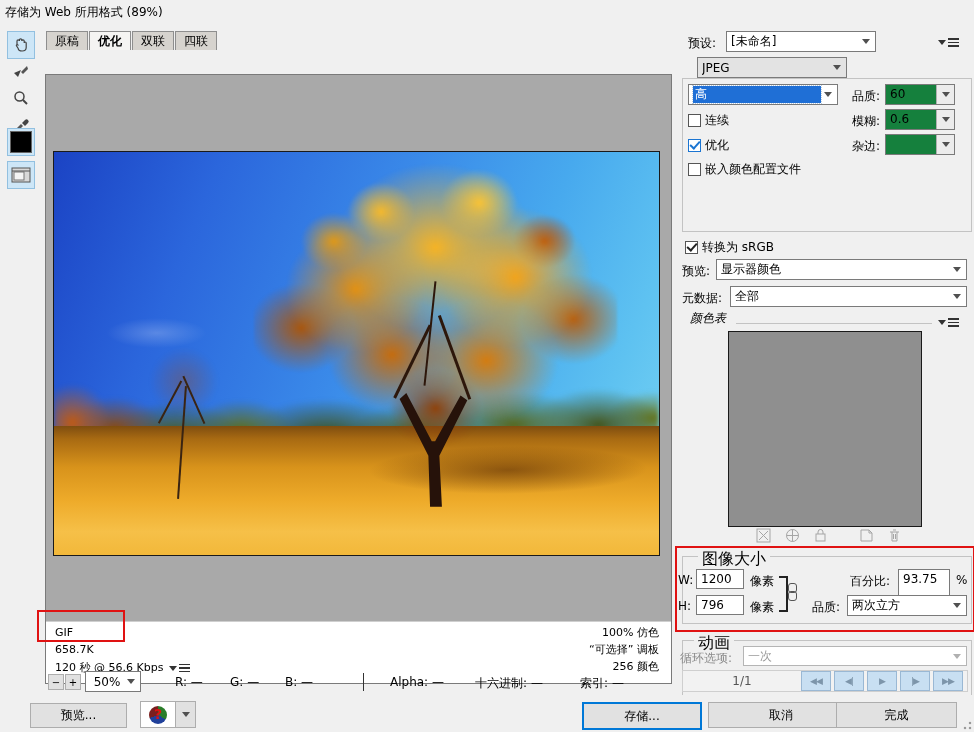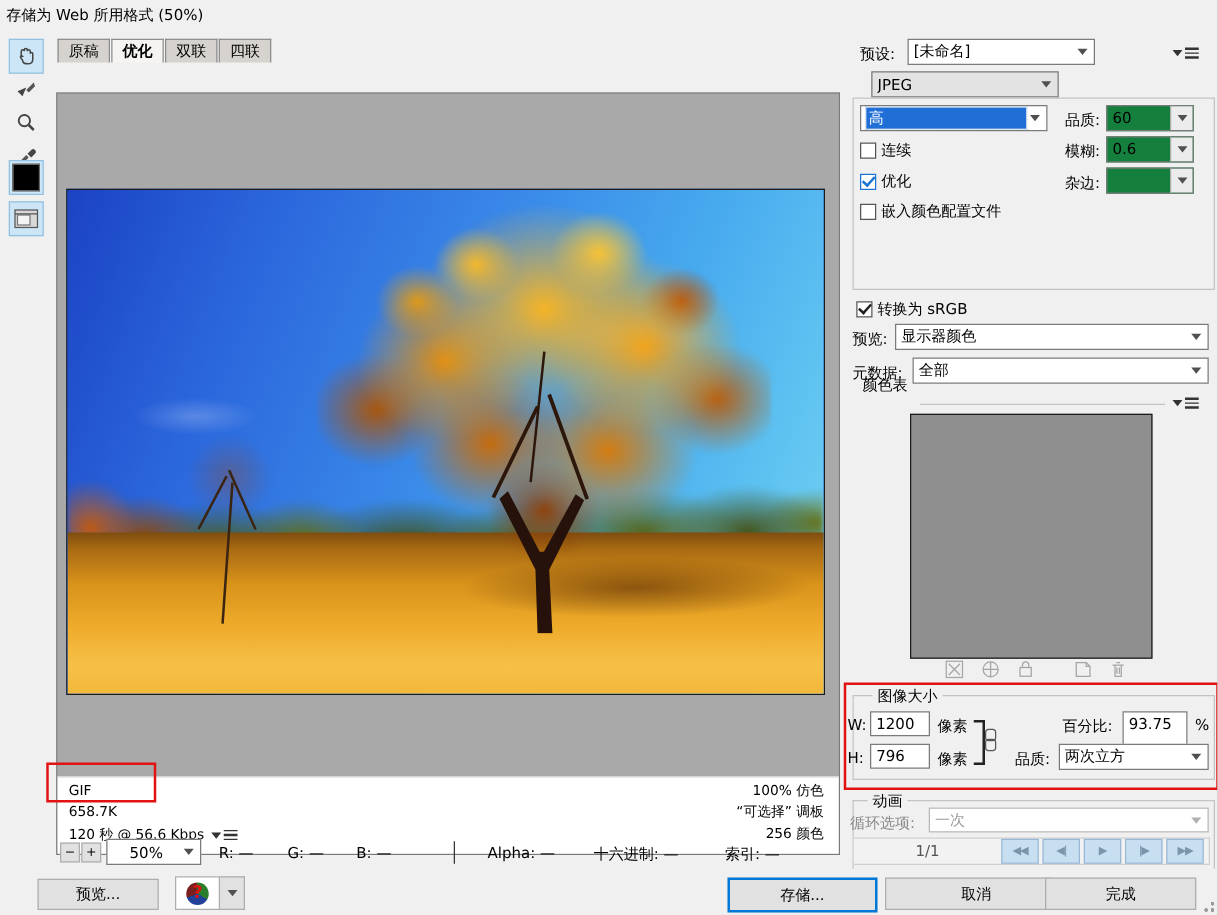--- a/index.html
+++ b/index.html
@@ -24,21 +24,21 @@
   .combo.dis{color:#9a9a9a;border-color:#b5b5b5;}
   .spin{background:#15803d;border:1px solid #7a7a7a;display:flex;box-sizing:border-box;}
   .spin .val{flex:1;padding:2px 0 0 4px;font-size:12px;}
   .spin .btn{width:17px;background:#ececec;border-left:1px solid #b0b0b0;display:flex;align-items:center;justify-content:center;}
   .tinput{border:1px solid #7a7a7a;background:#fff;box-sizing:border-box;font-size:12px;padding:2px 0 0 4px;}
   .cb{width:13px;height:13px;border:1px solid #555;background:#fff;display:inline-flex;align-items:center;justify-content:center;box-sizing:border-box;}
   .cb .mark{width:8px;height:4px;border-left:2px solid #1b75d2;border-bottom:2px solid #1b75d2;transform:rotate(-48deg);margin-top:-3px;}
   .cb .mark.dark{border-color:#222;}
   .lbl{font-size:12px;white-space:nowrap;}
   .group{border:1px solid #c3c3c3;background:transparent;}
-  .legend{position:absolute;background:#f0f0f0;padding:0 4px;font-size:12px;white-space:nowrap;}
+  .legend{position:absolute;background:#f0f0f0;padding:0 4px;font-size:16px;white-space:nowrap;}
   .flyout{display:flex;align-items:center;gap:2px;cursor:pointer;}
   .flyout .tri{width:0;height:0;border:4px solid transparent;border-top:5px solid #333;margin-top:4px;}
   .flyout .bars{display:flex;flex-direction:column;gap:2px;}
   .flyout .bars i{display:block;width:11px;height:1.5px;background:#333;}
   .redbox{border:2px solid #e01212;background:transparent;pointer-events:none;}
   .pbtn{border:1px solid #9ab8d4;background:#c8dff2;color:#7d95aa;font-size:9px;display:flex;align-items:center;justify-content:center;letter-spacing:-1px;}
   .wbtn{background:#e1e1e1;border:1px solid #adadad;font-size:12px;display:flex;align-items:center;justify-content:center;}
   
   .img{overflow:hidden;border:1px solid #1a1a1a;box-sizing:content-box;}
   .sky{position:absolute;inset:0;background:linear-gradient(112deg,#1b43c4 0%,#2b66dc 22%,#3a8ae9 48%,#47a9ee 68%,#5ec2f1 85%,#79d4f3 100%);}
@@ -73,21 +73,21 @@
   .branch{position:absolute;background:#2d170b;}
   .smalltree-trunk{position:absolute;left:21%;top:58%;width:2px;height:28%;background:#3a2412;transform:rotate(4deg);}
   .twig{position:absolute;background:#3a2412;}
   .smallfol{position:absolute;left:14%;top:46%;width:15%;height:22%;background:radial-gradient(closest-side,rgba(160,70,20,.35),transparent 75%);filter:blur(2px);}
 </style>
 </head>
 <body>
 
 <div id="app">
 
-  <div class="abs" style="left:5px;top:4px;">存储为 Web 所用格式 (50%)</div>
+  <div class="abs" style="left:5px;top:4px;">存储为 Web 所用格式 (89%)</div>
 
   <div class="abs tool sel" style="left:7px;top:31px;">
     <svg width="18" height="18" viewBox="0 0 18 18">
         <path d="M5 9 V5 q0-1.2 1.2-1.2 T7.4 5 V4 q0-1.2 1.2-1.2 T9.8 4 v1 q0-1.2 1.2-1.2 T12.2 5 v2 q0-1 1-1t1 1v4.5q0 3.5-4 3.5t-4-2.5L4.6 10q-.6-1 .4-1.4.6-.2 1 .4z" fill="none" stroke="#444" stroke-width="1.2"></path>
       </svg>
   </div>
   <div class="abs tool" style="left:7px;top:58px;">
     <svg width="18" height="18" viewBox="0 0 18 18">
         <path d="M2 10 L9 7 L6 14 Z" fill="#444"></path>
         <path d="M9 9 L15 3 L16 6 L11 11 Z" fill="#555"></path>
@@ -160,21 +160,21 @@
       <div class="abs sline" style="right:12px;top:20px;text-align:right;">“可选择” 调板</div>
       <div class="abs sline" style="right:12px;top:37px;text-align:center;">256 颜色</div>
     </div>
   </div>
 
   <div class="abs redbox" style="left:37px;top:610px;width:84px;height:28px;"></div>
 
   <div class="abs" style="left:45px;top:666px;width:625px;height:32px;">
     <div class="abs wbtn" style="left:3px;top:8px;width:14px;height:14px;font-size:10px;">−</div>
     <div class="abs wbtn" style="left:20px;top:8px;width:14px;height:14px;font-size:10px;">+</div>
-    <div class="abs combo" style="left:40px;top:5px;width:76px;height:21px;">
+    <div class="abs combo" style="left:40px;top:5px;width:56px;height:21px;">
       <span class="fill" style="text-align:center;">50%</span>
         <span class="chv"></span>
     </div>
     <div class="abs lbl" style="left:130px;top:9px;"><span>R:</span>&nbsp;<span>—</span></div>
     <div class="abs lbl" style="left:185px;top:9px;"><span>G:</span>&nbsp;<span>—</span></div>
     <div class="abs lbl" style="left:240px;top:9px;"><span>B:</span>&nbsp;<span>—</span></div>
     <div class="abs" style="left:318px;top:7px;width:1px;height:18px;background:#333;"></div>
     <div class="abs lbl" style="left:345px;top:9px;"><span>Alpha:</span>&nbsp;<span>—</span></div>
     <div class="abs lbl" style="left:430px;top:9px;"><span>十六进制:</span>&nbsp;<span>—</span></div>
     <div class="abs lbl" style="left:535px;top:9px;"><span>索引:</span>&nbsp;<span>—</span></div>
@@ -275,21 +275,21 @@
     <span class="fill">显示器颜色</span>
       <span class="chv"></span>
   </div>
 
   <div class="abs lbl" style="left:682px;top:290px;">元数据:</div>
   <div class="abs combo" style="left:730px;top:286px;width:237px;height:21px;">
     <span class="fill">全部</span>
       <span class="chv"></span>
   </div>
 
-  <div class="abs lbl" style="left:690px;top:300px;">颜色表</div>
+  <div class="abs lbl" style="left:690px;top:310px;font-style:italic;">颜色表</div>
   <div class="abs" style="left:736px;top:323px;width:196px;height:1px;background:#c3c3c3;"></div>
   <span class="abs flyout" style="left:938px;top:316px;">
       <span class="tri"></span>
       <span class="bars">
         <i></i>
         <i></i>
         <i></i>
       </span>
     </span>
   <div class="abs" style="left:728px;top:331px;width:192px;height:194px;background:#8f8f8f;border:1px solid #1a1a1a;"></div>

